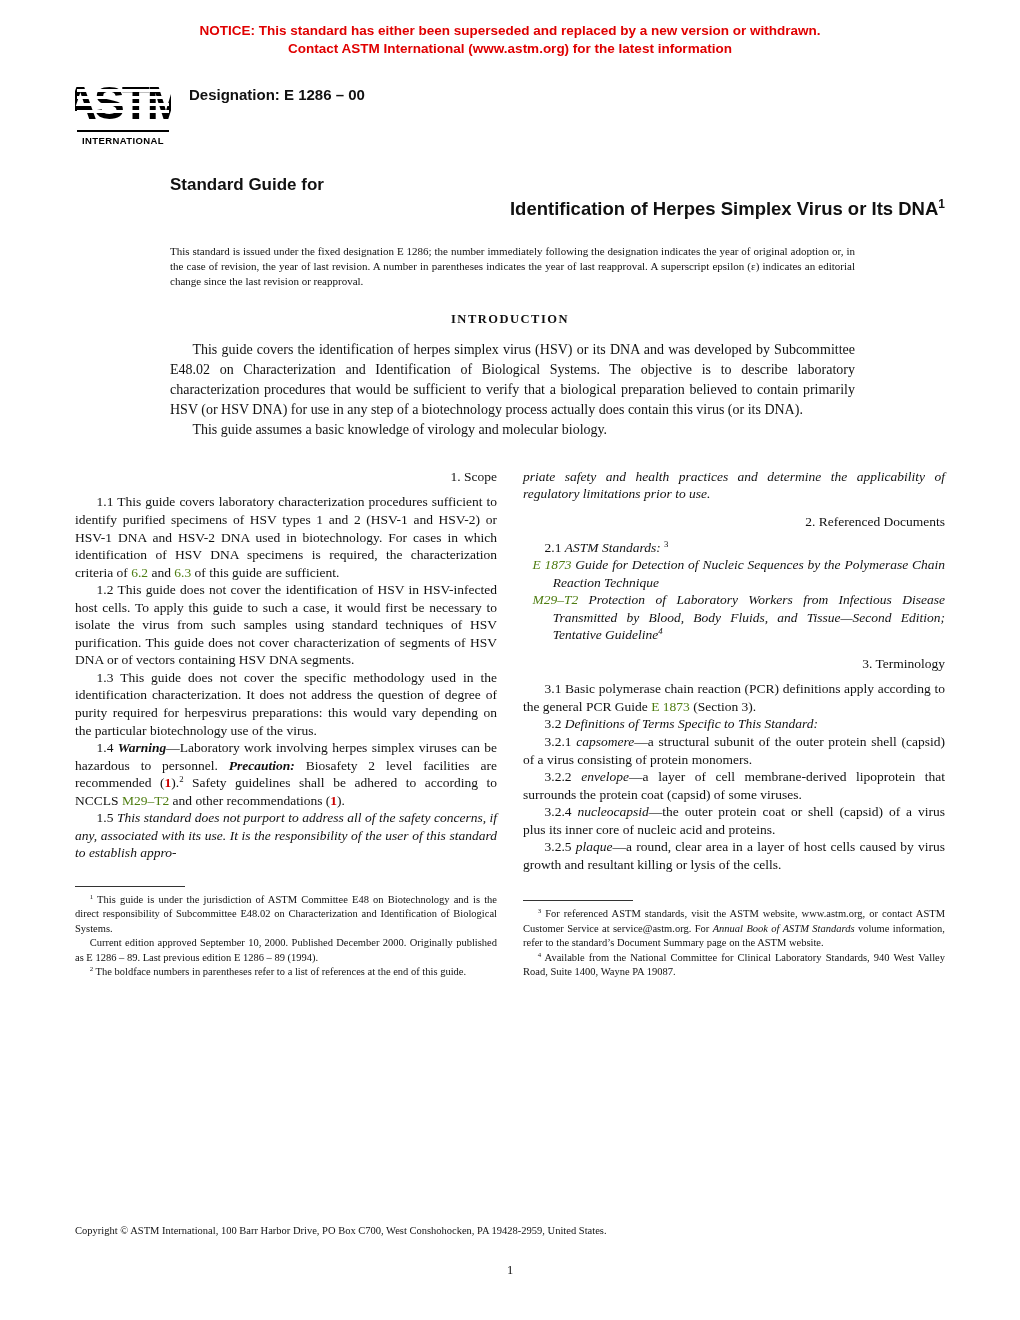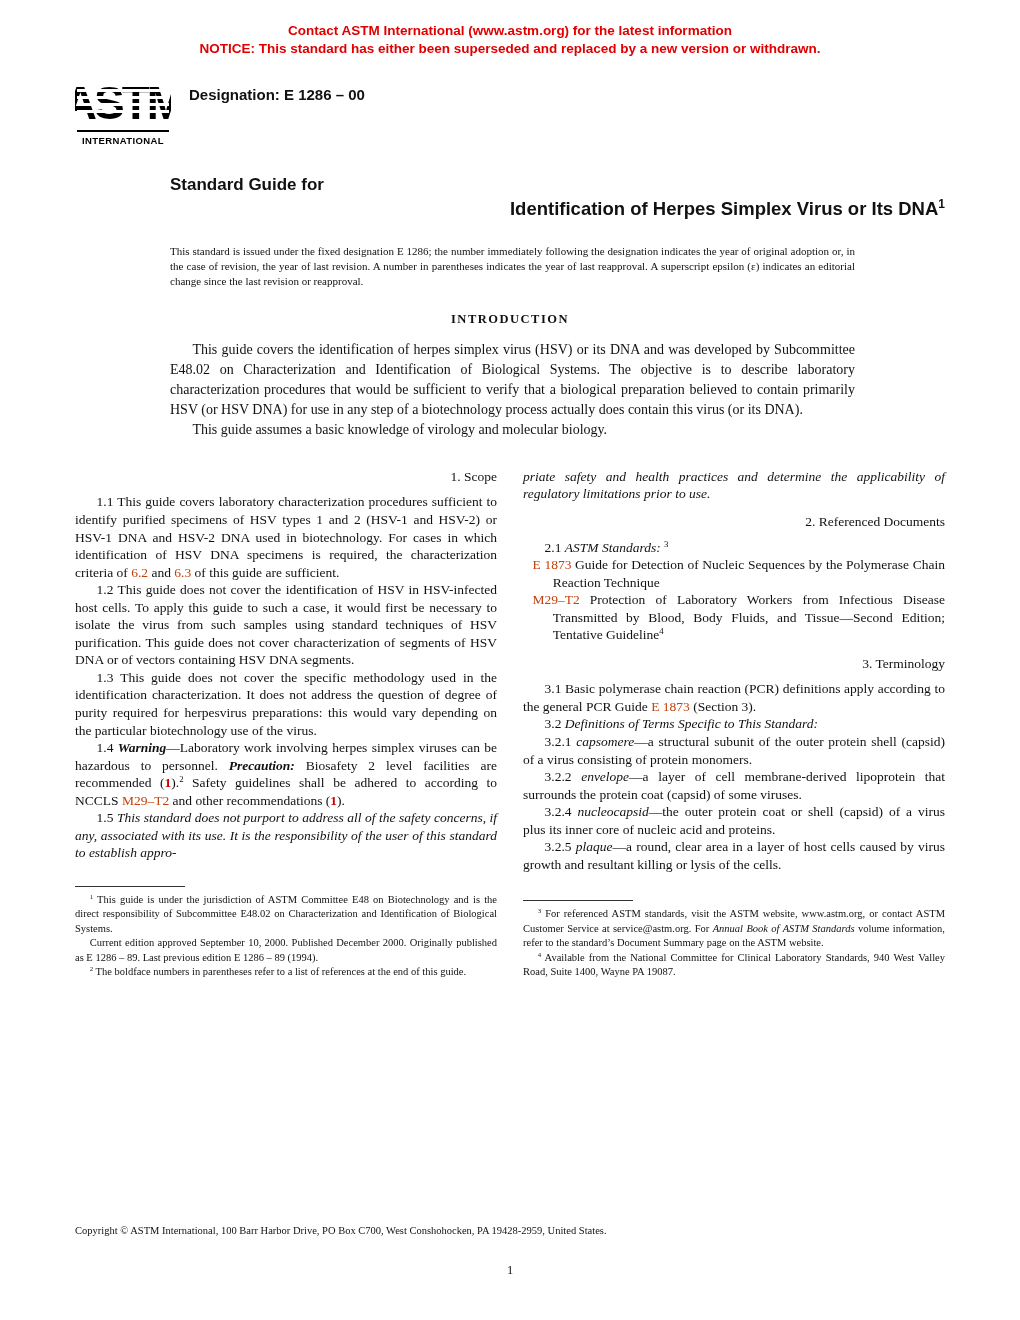--- a/index.html
+++ b/index.html
@@ -43,44 +43,44 @@
   }
   .intro { margin-top:13px; }
   .intro p { margin-left:95px; width:685px; font-size:14px; line-height:1.43; text-align:justify; text-indent:1.6em; }
   
   .columns { display:flex; gap:26px; margin-top:28px; align-items:stretch; }
   .col { flex:1 1 0; display:flex; flex-direction:column; font-size:13.5px; line-height:1.3; text-align:justify; }
   .col h4 { font-size:13.5px; font-weight:normal; text-align:right; margin:0 0 8px 0; }
   .col h4.mt { margin-top:11px; }
   .col p { text-indent:1.6em; }
   .col p.noindent { text-indent:0; }
-  .col p.ref { text-indent:-1.5em; padding-left:2.2em; }
+  .col p.ref { text-indent:-1.5em; padding-left:2.2em;font-style:italic; }
   .col p.cont { margin-bottom:10px; }
   
-  .red { color:#c2410c; }
+  .red { color:#4d7c0f; }
   .redb { color:#cc0000; font-weight:bold; }
   .i { font-style:italic; }
   .bi { font-weight:bold; font-style:italic; }
   .sup { vertical-align:super; font-size:0.65em; line-height:0; }
   
   .footnotes { margin-top:auto; padding-top:24px; font-size:10.5px; line-height:1.38; text-align:justify; }
   .fn-rule { width:110px; border-top:1px solid #333; margin-bottom:6px; }
   .footnotes p { text-indent:1.4em; }
   
   .copyright { position:absolute; left:75px; bottom:84px; font-size:10.5px; }
   .pagenum { position:absolute; left:0; right:0; bottom:42px; text-align:center; font-size:12.5px; }
 </style>
 </head>
 <body>
 
 <div class="page">
 
   <div class="notice">
+    <div>NOTICE: This standard has either been superseded and replaced by a new version or withdrawn.</div>
     <div>Contact ASTM International (www.astm.org) for the latest information</div>
-    <div>NOTICE: This standard has either been superseded and replaced by a new version or withdrawn.</div>
   </div>
 
   <div class="header-row">
     <div class="logo">
       <svg width="96" height="84" viewBox="0 0 96 84">
         <g font-family="Liberation Sans, DejaVu Sans, sans-serif">
           <text class="logo-astm" x="48" y="46">ASTM</text>
           <g fill="#ffffff">
             <rect x="2" y="16" width="92" height="3"></rect>
             <rect x="2" y="23" width="92" height="3"></rect>

